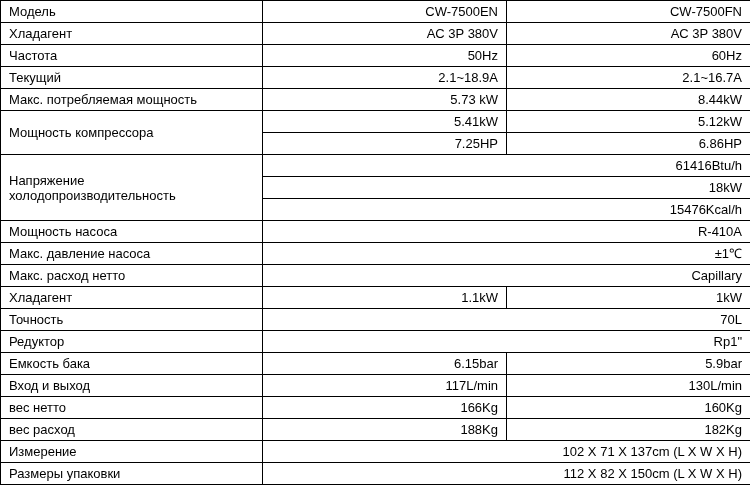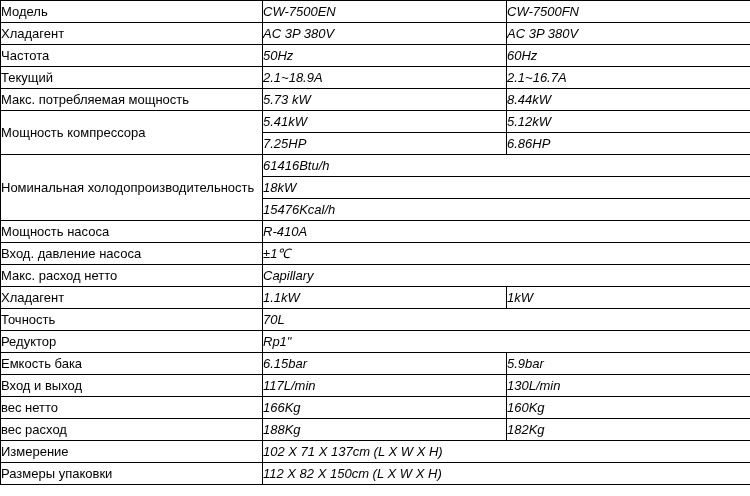--- a/index.html
+++ b/index.html
@@ -16,33 +16,32 @@
   }
   #spec-table {
     border-collapse: collapse;
     width: 750px;
     table-layout: fixed;
   }
   #spec-table td {
     border: 1px solid #000000;
     font-size: 13px;
     line-height: 15px;
-    padding: 2px 0;
+    padding: 2px 8px;
     height: 22px;
     box-sizing: border-box;
     vertical-align: middle;
     overflow: hidden;
   }
   td.label {
     text-align: left;
     padding-left: 6px;
   }
   td.val {
-    text-align: left;
-    font-style: italic;
+    text-align: right;
   }
   .col-label { width: 262px; }
   .col-a { width: 244px; }
   .col-b { width: 244px; }
 </style>
 </head>
 <body>
 
 <table id="spec-table">
   <colgroup>
@@ -86,37 +85,37 @@
       <td class="label" rowspan="2">Мощность компрессора</td>
       <td class="val">5.41kW</td>
       <td class="val">5.12kW</td>
     </tr>
     <tr>
       <td class="val">7.25HP</td>
       <td class="val">6.86HP</td>
     </tr>
 
     <tr>
-      <td class="label" rowspan="3">Номинальная холодопроизводительность</td>
+      <td class="label" rowspan="3">Напряжение холодопроизводительность</td>
       <td class="val" colspan="2">61416Btu/h</td>
     </tr>
     <tr>
       <td class="val" colspan="2">18kW</td>
     </tr>
     <tr>
       <td class="val" colspan="2">15476Kcal/h</td>
     </tr>
 
     <tr>
       <td class="label">Мощность насоса</td>
       <td class="val" colspan="2">R-410A</td>
     </tr>
 
     <tr>
-      <td class="label">Вход. давление насоса</td>
+      <td class="label">Макс. давление насоса</td>
       <td class="val" colspan="2">±1℃</td>
     </tr>
 
     <tr>
       <td class="label">Макс. расход нетто</td>
       <td class="val" colspan="2">Capillary</td>
     </tr>
 
     <tr>
       <td class="label">Хладагент</td>

